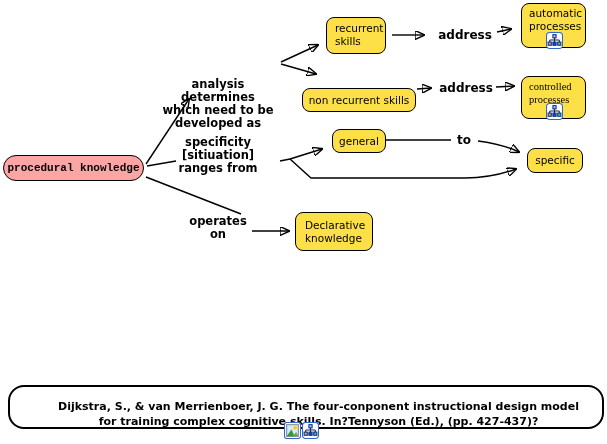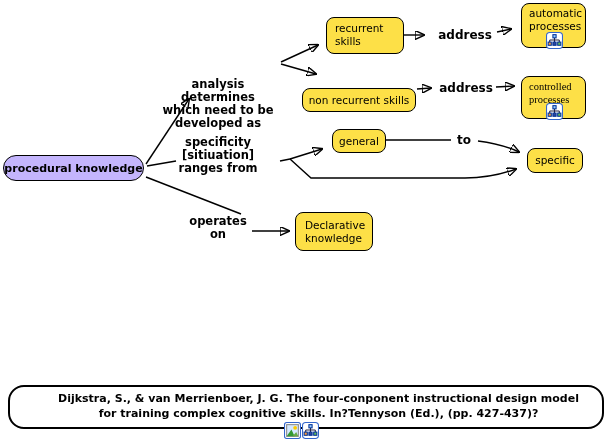--- a/index.html
+++ b/index.html
@@ -7,37 +7,37 @@
   .canvas { position:relative; width:607px; height:444px; background:#ffffff; overflow:hidden; }
   .wires { position:absolute; left:0; top:0; width:607px; height:444px; pointer-events:none; }
   .wires path, .wires line { stroke:#000; stroke-width:1.4; fill:none; }
 
   .concept {
     position:absolute; background:#fde047; border:1.5px solid #000; border-radius:8px;
     font-size:10.5px; line-height:13px; color:#000; white-space:pre-line;
   }
   .concept.center { display:flex; align-items:center; justify-content:center; white-space:nowrap; }
   .root-concept {
-    position:absolute; background:#c4b5fd; border:1.5px solid #000; border-radius:13px;
+    position:absolute; background:#fca5a5; border:1.5px solid #000; border-radius:13px;
     display:flex; align-items:center; justify-content:center;
-    font-weight:bold; font-size:11px; color:#000; white-space:nowrap;
+    font-weight:bold; font-size:11px; color:#000; white-space:nowrap;font-family:Liberation Mono, monospace;
   }
   .phrase {
     position:absolute; font-weight:bold; font-size:11.5px; line-height:13px;
     text-align:center; white-space:pre-line; color:#000;
   }
   .res-icon { position:absolute; width:17px; height:17px; display:inline-block; cursor:pointer; }
   .res-icon svg { display:block; }
 
   .citation {
     position:absolute; left:8px; top:385px; width:596px; height:44px;
     background:#fff; border:2px solid #000; border-radius:16px;
   }
   .cite-text {
-    padding-top:4px; font-weight:bold; font-size:11px; line-height:15px;
+    padding-top:12px; font-weight:bold; font-size:11px; line-height:15px;
     text-align:center; white-space:pre-line; color:#000;margin-left:25px;
   }
   .cite-icons { position:absolute; left:284px; top:422px; display:flex; gap:1px; }
   .cite-icons .res-icon { position:relative; }
 </style>
 </head>
 <body>
 
 <div class="canvas">
 
@@ -77,21 +77,21 @@
 
   <div class="phrase" style="left:180px; top:215px; width:76px;">operates
 on</div>
 
   <div class="phrase" style="left:436px; top:29px; width:58px; font-size:12px;">address</div>
 
   <div class="phrase" style="left:437px; top:82px; width:58px; font-size:12px;">address</div>
 
   <div class="phrase" style="left:450px; top:134px; width:28px; font-size:12px;">to</div>
 
-  <div class="concept" style="left:326px; top:17px; width:78px; height:37px; padding:4px 0 0 8px;">recurrent
+  <div class="concept" style="left:326px; top:17px; width:60px; height:37px; padding:4px 0 0 8px;">recurrent
 skills</div>
 
   <div class="concept center" style="left:302px; top:88px; width:114px; height:24px;">non recurrent skills</div>
 
   <div class="concept" style="left:521px; top:3px; width:65px; height:45px; padding:3px 0 0 7px;">automatic
 processes</div>
 
   <div class="concept" style="left:521px; top:76px; width:65px; height:43px; padding:3px 0 0 7px;font-family:Liberation Serif, serif;">controlled
 processes</div>
 

